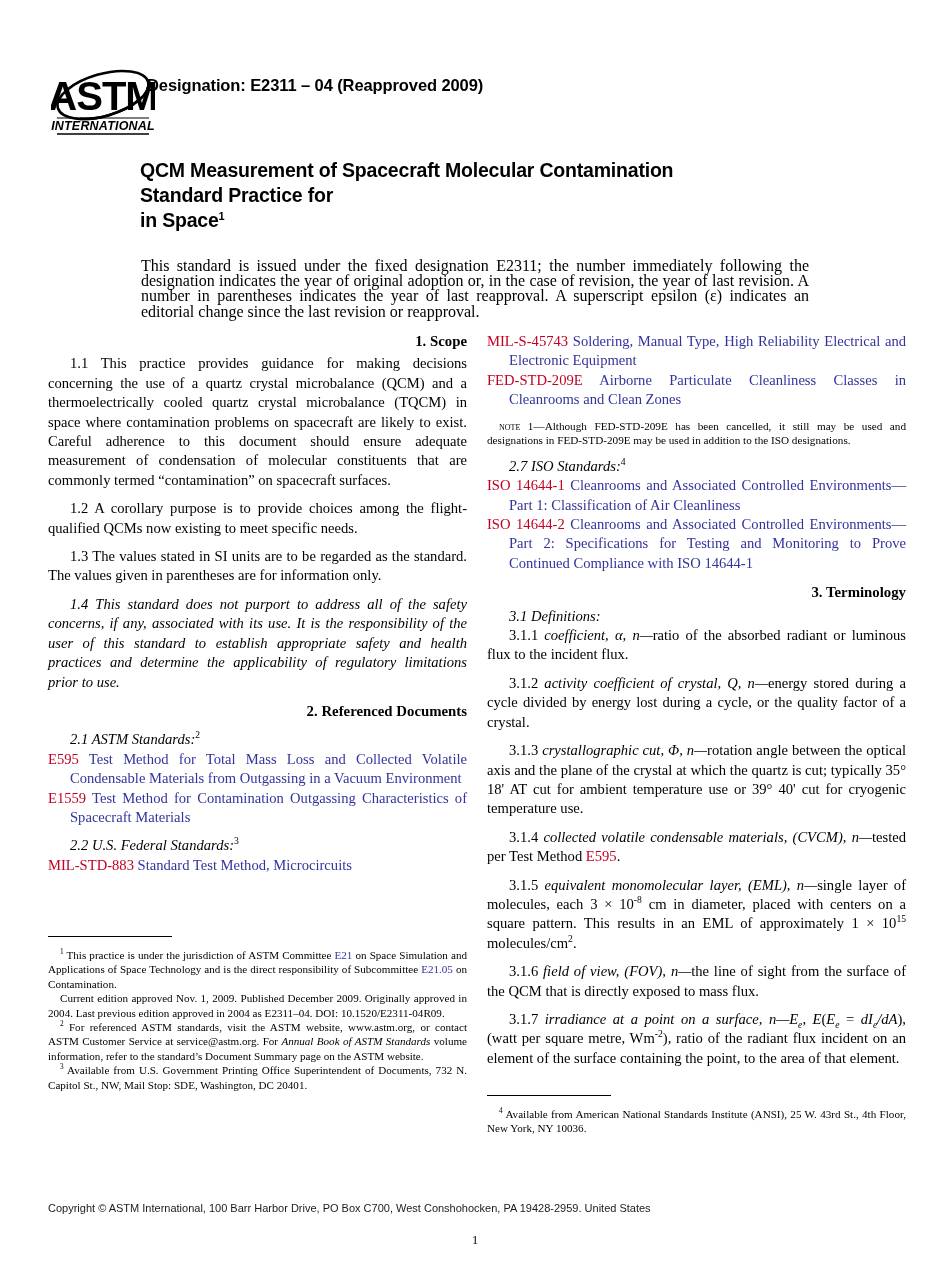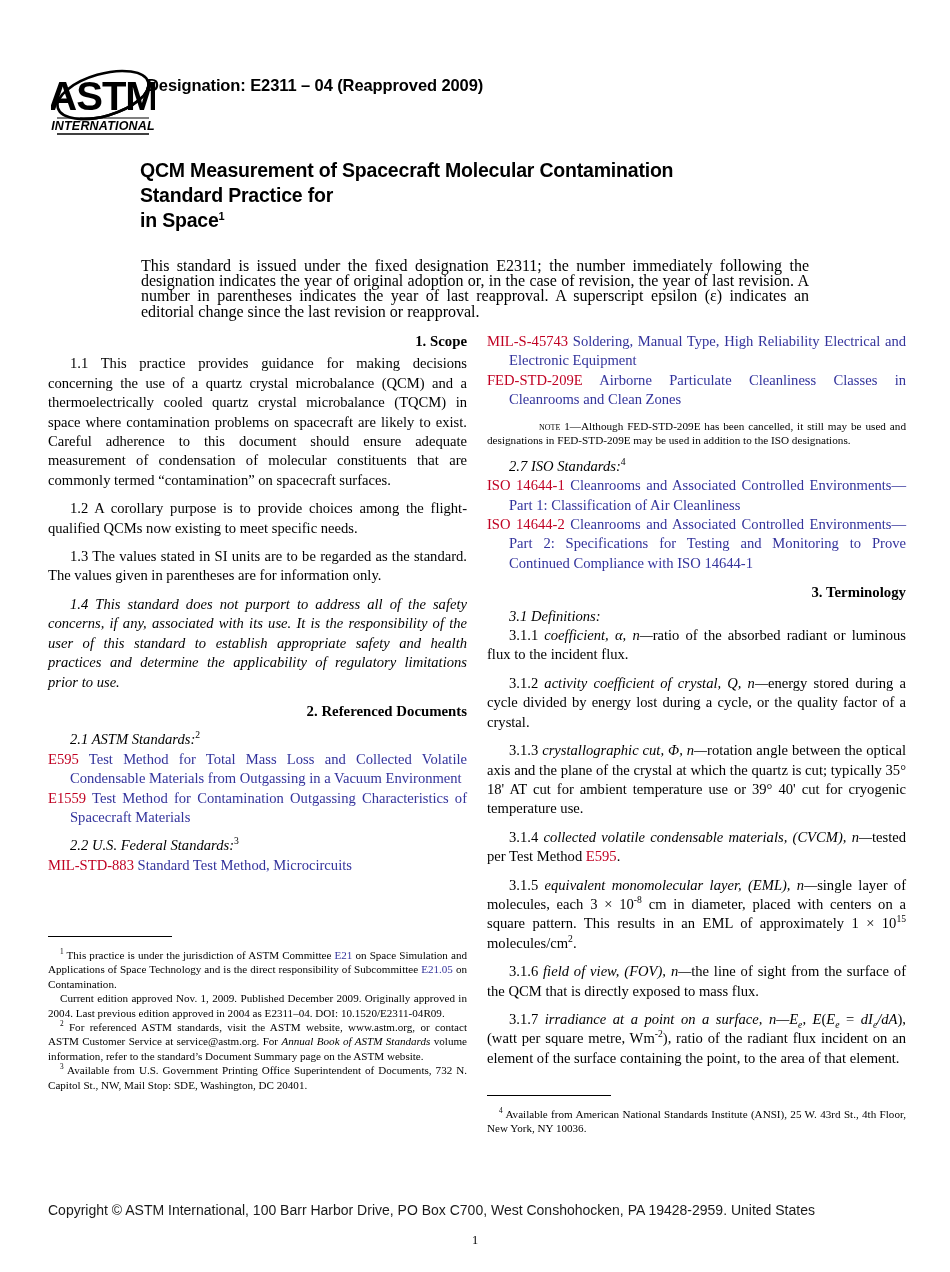--- a/index.html
+++ b/index.html
@@ -122,21 +122,20 @@
   p.note {
     margin: 9px 0 0 0;
     font-size: 11.2px;
     line-height: 14.6px;
     text-align: justify;
     text-indent: 12px;
   }
   .smallcaps {
     font-variant: small-caps;
     text-transform: lowercase;
-    margin-left: 40px;
   }
 
   sup, sub {
     font-size: 0.66em;
     line-height: 0;
   }
   sup { vertical-align: super; }
   sub { vertical-align: sub; }
 
   
@@ -160,21 +159,21 @@
     text-indent: 12px;
   }
   .footnotes i { font-style: italic; }
 
   
   .copyright {
     position: absolute;
     left: 48px;
     top: 1202px;
     font-family: "Liberation Sans", "DejaVu Sans", sans-serif;
-    font-size: 14px;
+    font-size: 11px;
     color: #1a1a1a;
   }
   .pageno {
     position: absolute;
     left: 0;
     top: 1233px;
     width: 950px;
     text-align: center;
     font-size: 12.4px;
   }

